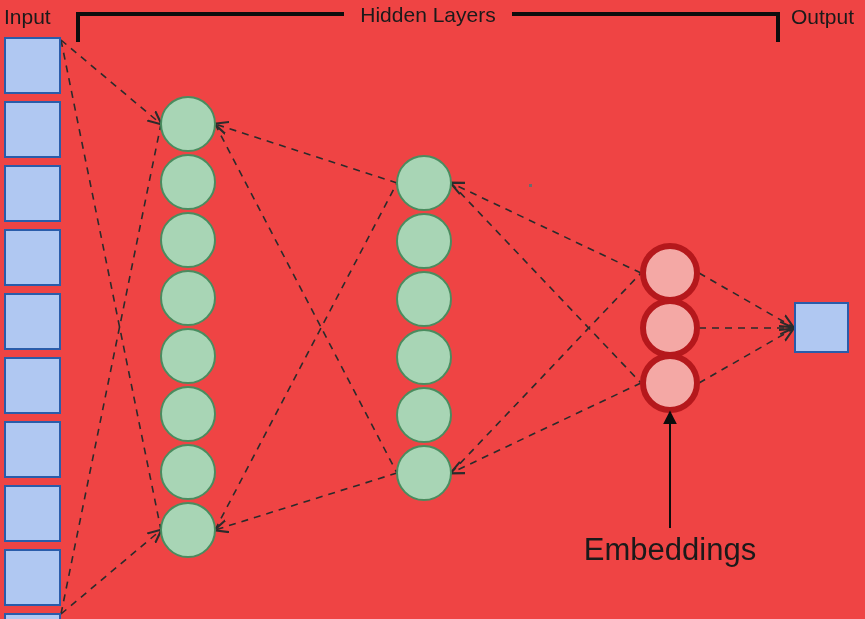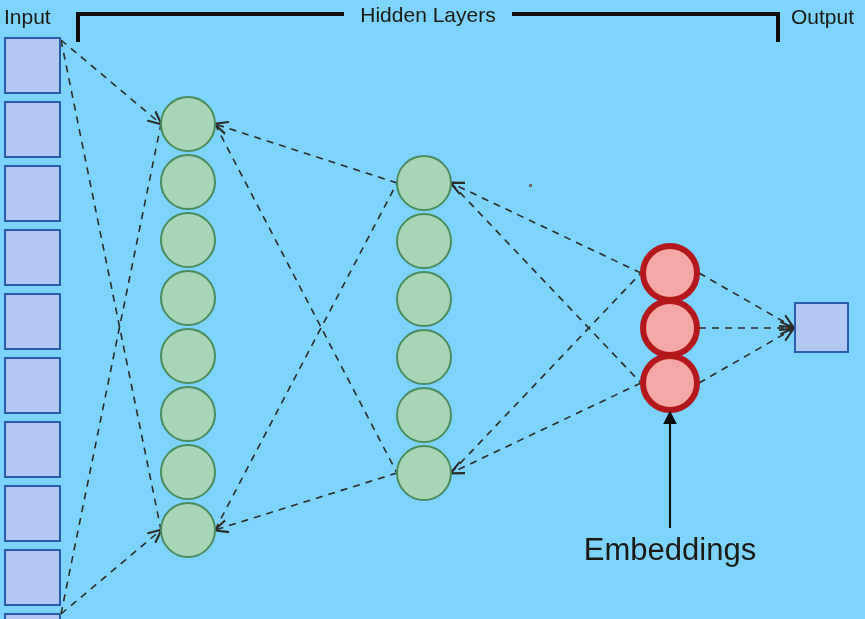--- a/index.html
+++ b/index.html
@@ -7,21 +7,21 @@
     padding: 0;
     background: #ffffff;
   }
   body {
     font-family: "Liberation Sans", sans-serif;
   }
   #canvas {
     position: relative;
     width: 865px;
     height: 619px;
-    background: #7dd3fc;
+    background: #ef4444;
     overflow: hidden;
   }
   #diagram-svg {
     position: absolute;
     left: 0;
     top: 0;
     width: 865px;
     height: 619px;
   }
   .dgm-label {

